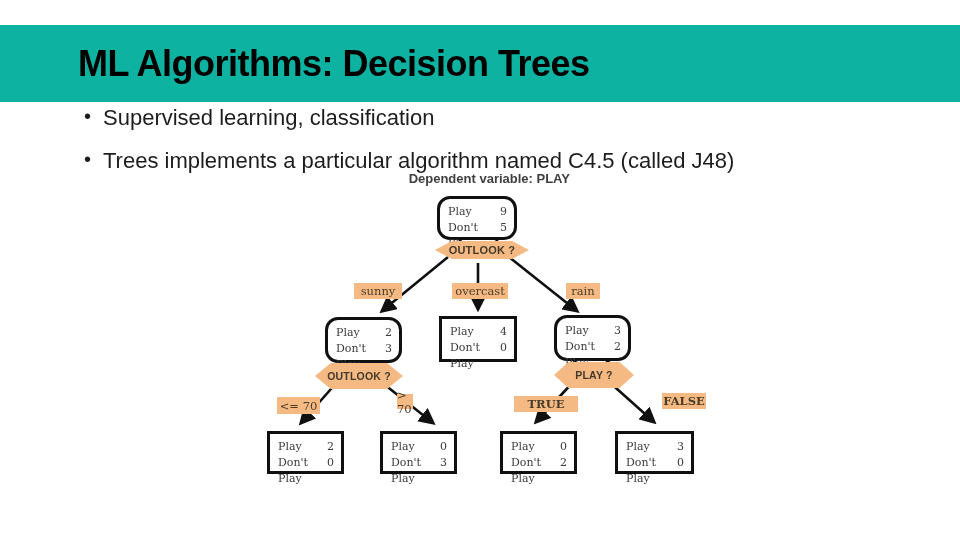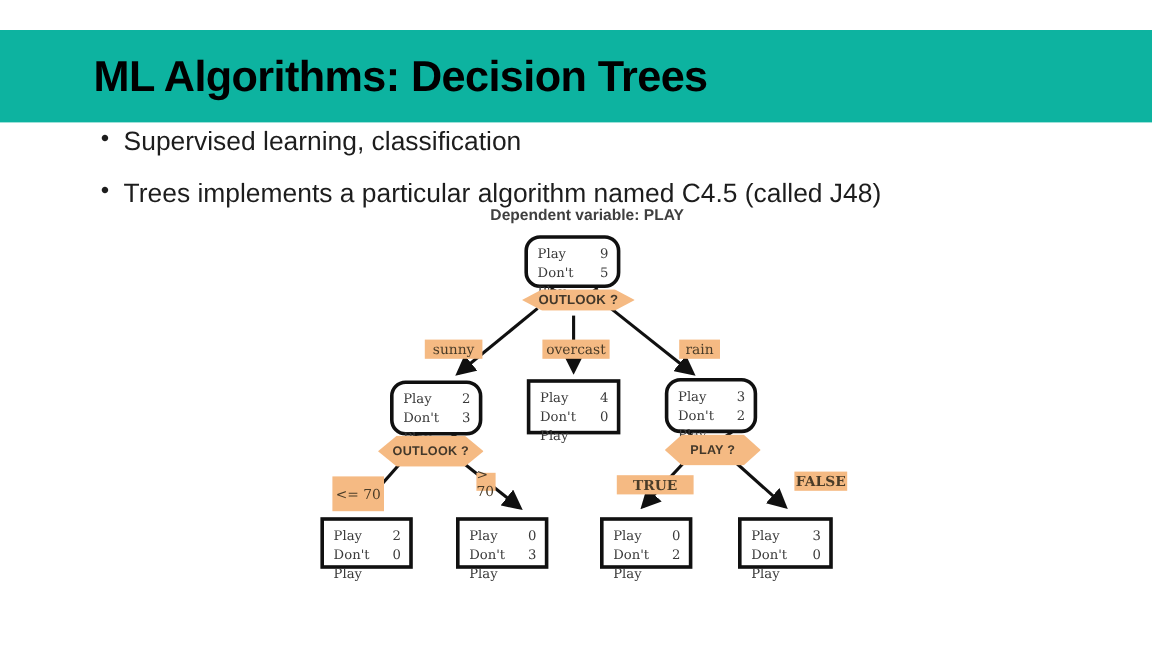--- a/index.html
+++ b/index.html
@@ -121,21 +121,21 @@
     </div>
   <div class="nrow">
       <span>Don't Play</span>
       <span>2</span>
     </div>
 </div>
 
 <div class="diamond" style="left:315px;top:363px;width:88px;height:26px">OUTLOOK ?</div>
 <div class="diamond" style="left:554px;top:362px;width:80px;height:26px">PLAY ?</div>
 
-<div class="blabel" style="left:277px;top:397px;width:43px;height:29px">&lt;= 70</div>
+<div class="blabel" style="left:277px;top:397px;width:43px;height:17px">&lt;= 70</div>
 <div class="blabel" style="left:397px;top:394px;width:16px;height:15px">&gt; 70</div>
 <div class="blabel bold" style="left:514px;top:396px;width:64px;height:16px">TRUE</div>
 <div class="blabel bold" style="left:662px;top:393px;width:44px;height:16px">FALSE</div>
 
 <div class="node" style="left:267px;top:431px;width:77px;height:43px">
   <div class="nrow">
       <span>Play</span>
       <span>2</span>
     </div>
   <div class="nrow">

